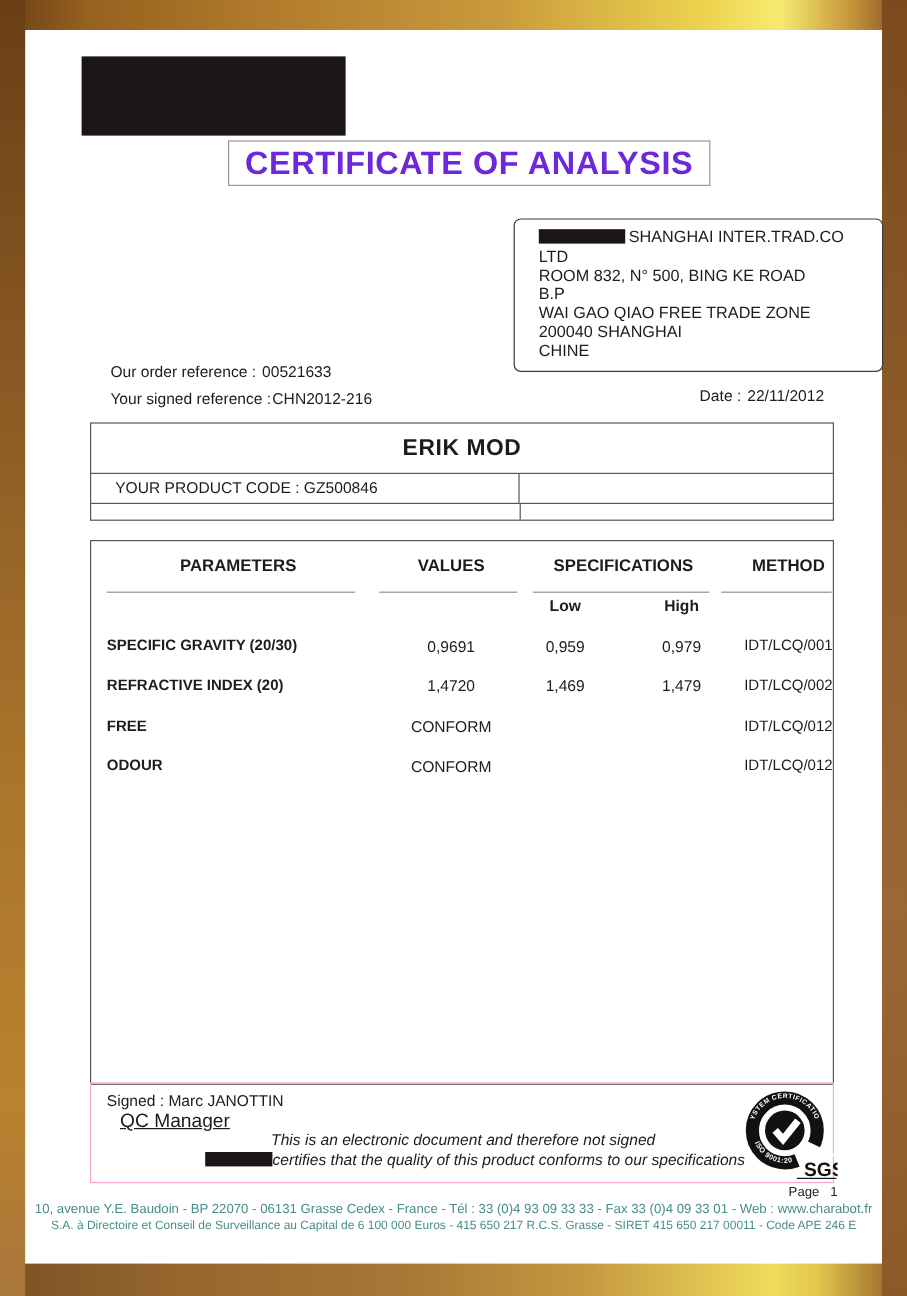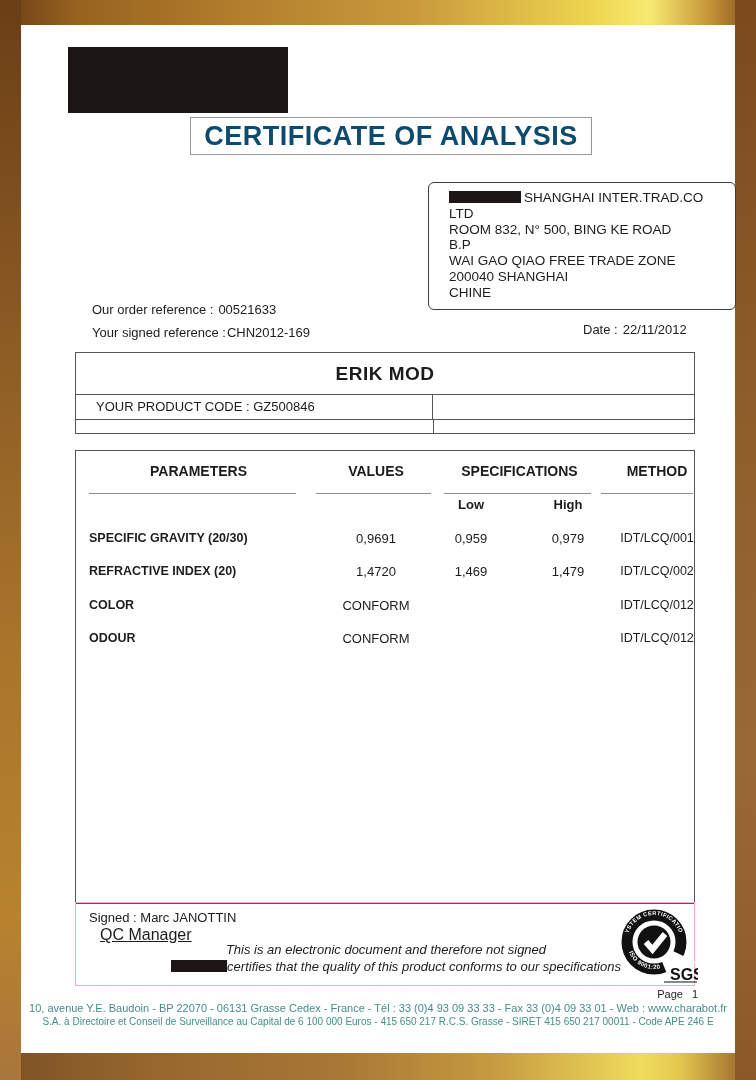--- a/index.html
+++ b/index.html
@@ -17,21 +17,21 @@
   .band-left{left:0;top:0;width:21px;height:1080px;
     background:linear-gradient(180deg,#6b3f16 0%,#8a5a24 30%,#a9752c 60%,#b8822e 85%,#a9763c 100%);}
   .band-right{left:735px;top:0;width:21px;height:1080px;
     background:linear-gradient(180deg,#7b4a1d 0%,#8f5e2b 40%,#9a6836 70%,#8d5827 100%);}
   
   .logo-redacted{left:68px;top:47px;width:220px;height:66px;background:#1b1515;}
   .redact-inline{display:inline-block;width:72px;height:12px;background:#1b1515;vertical-align:-1px;margin-right:3px;}
   .redact-inline2{display:inline-block;width:56px;height:12px;background:#1b1515;vertical-align:-1px;}
   
   .title-box{left:190px;top:117px;width:400px;height:36px;border:1px solid #9a9a9a;
-    text-align:center;line-height:36px;font-size:27px;font-weight:bold;letter-spacing:.5px;color:#0c4a6e;}
+    text-align:center;line-height:36px;font-size:27px;font-weight:bold;letter-spacing:.5px;color:#6d28d9;}
   
   .address-box{left:428px;top:182px;width:266px;height:112px;border:1px solid #3c3c3c;border-radius:6px;
     padding:7px 20px;font-size:13.5px;line-height:15.8px;}
   
   .ref{font-size:13px;}
   .ref-our{left:92px;top:302px;}
   .ref-your{left:92px;top:325px;}
   .ref-date{left:583px;top:322px;}
   .ref .val{margin-left:5px;}
   .ref-your .val{margin-left:1px;}
@@ -88,21 +88,21 @@
   <div>B.P</div>
   <div>WAI GAO QIAO FREE TRADE ZONE</div>
   <div>200040 SHANGHAI</div>
   <div>CHINE</div>
 </div>
 
 <div class="abs ref ref-our">
   <span>Our order reference :</span><span class="val">00521633</span>
 </div>
 <div class="abs ref ref-your">
-  <span>Your signed reference :</span><span class="val">CHN2012-169</span>
+  <span>Your signed reference :</span><span class="val">CHN2012-216</span>
 </div>
 <div class="abs ref ref-date">
   <span>Date :</span><span class="val">22/11/2012</span>
 </div>
 
 <div class="abs product-box">
   <div class="product-title-row">ERIK MOD</div>
   <div class="product-code-row">
     <div class="pc-left">YOUR PRODUCT CODE : GZ500846</div>
   </div>
@@ -133,21 +133,21 @@
     <span class="c-method">IDT/LCQ/001</span>
   </div>
   <div class="arow" style="top:113px;">
     <span class="c-param">REFRACTIVE INDEX (20)</span>
     <span class="c-value">1,4720</span>
     <span class="c-low">1,469</span>
     <span class="c-high">1,479</span>
     <span class="c-method">IDT/LCQ/002</span>
   </div>
   <div class="arow" style="top:147px;">
-    <span class="c-param">COLOR</span>
+    <span class="c-param">FREE</span>
     <span class="c-value">CONFORM</span>
     <span class="c-low"></span>
     <span class="c-high"></span>
     <span class="c-method">IDT/LCQ/012</span>
   </div>
   <div class="arow" style="top:180px;">
     <span class="c-param">ODOUR</span>
     <span class="c-value">CONFORM</span>
     <span class="c-low"></span>
     <span class="c-high"></span>

